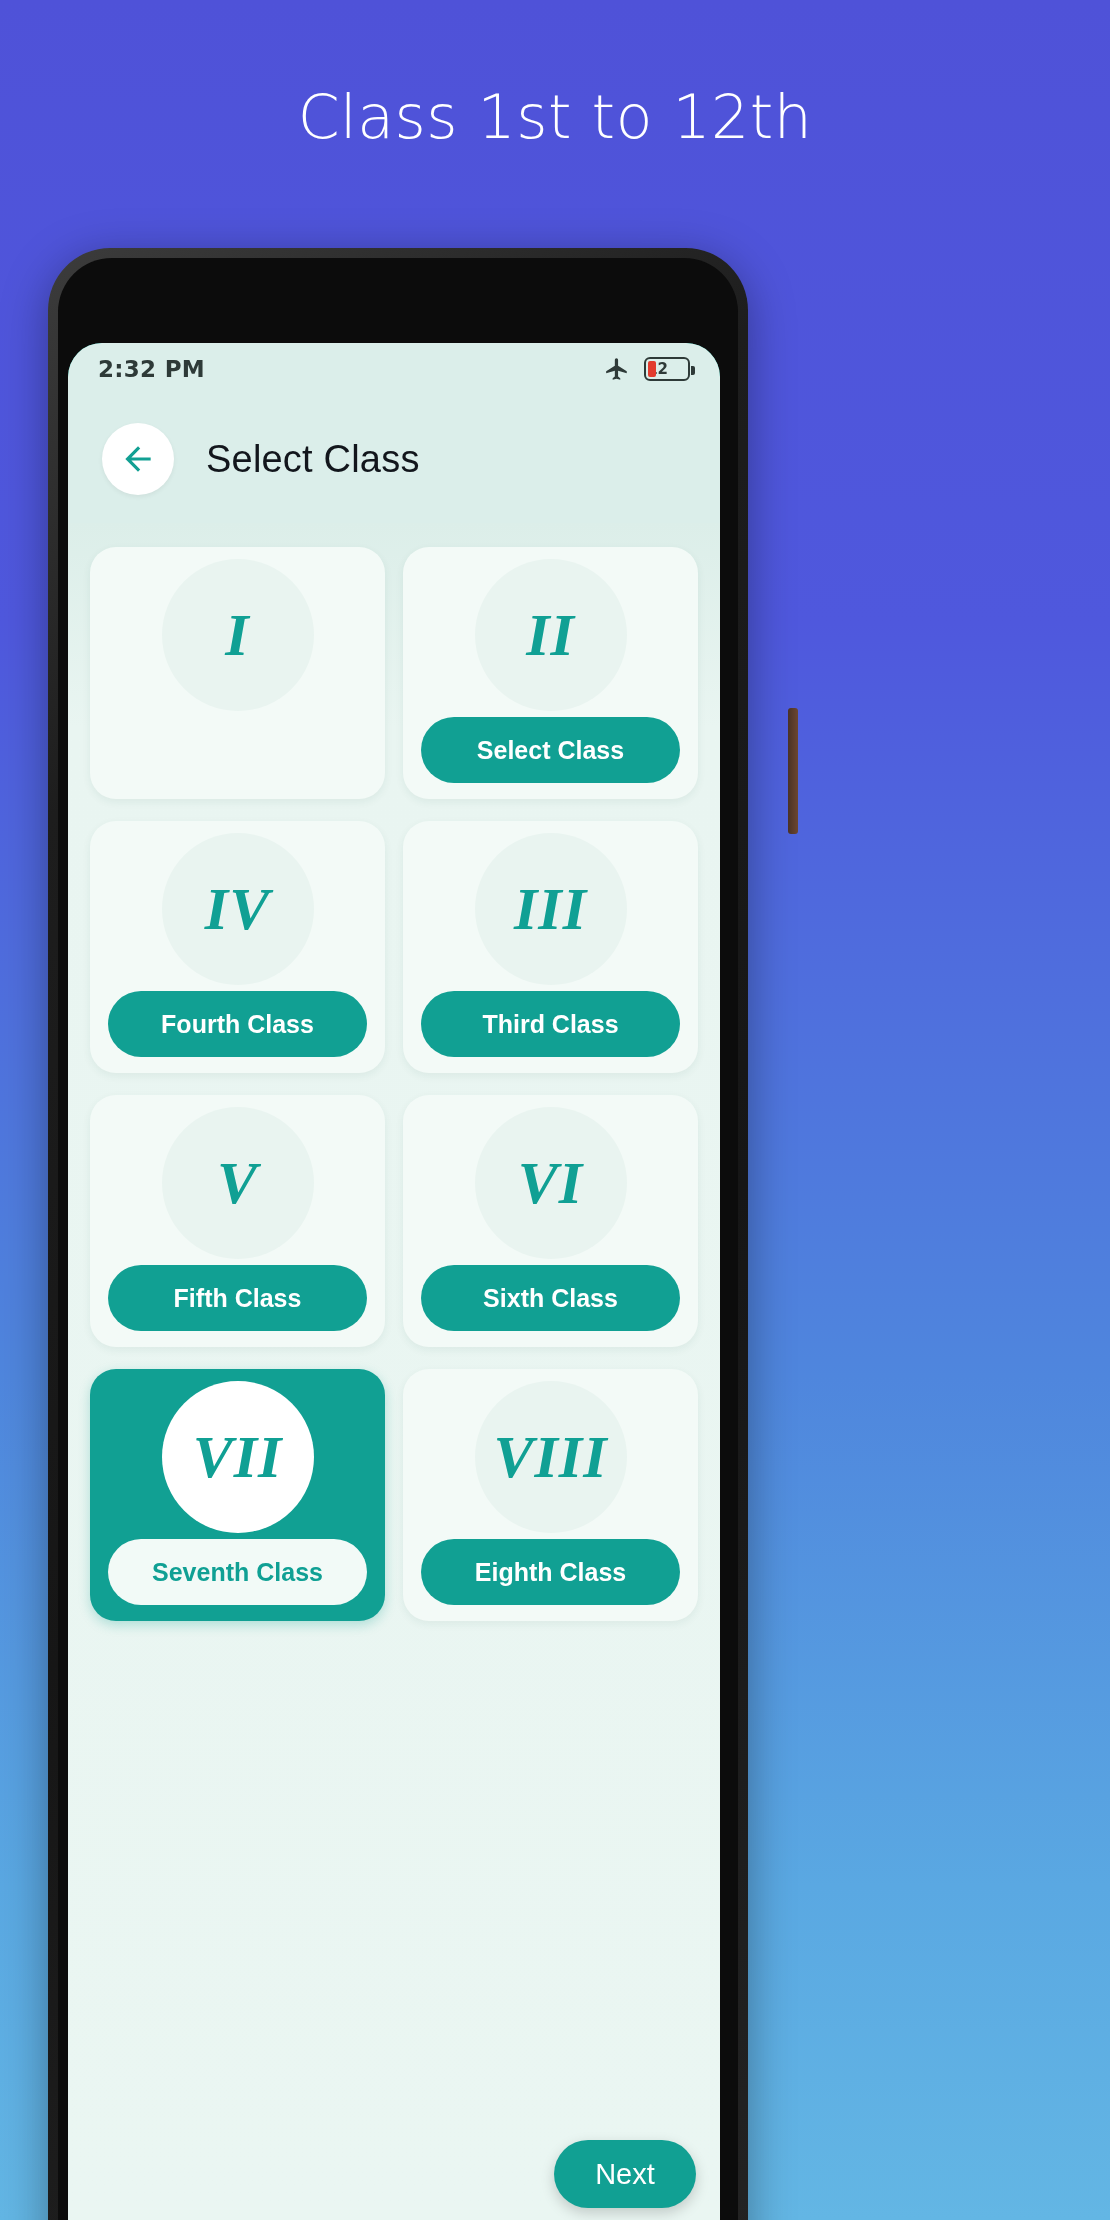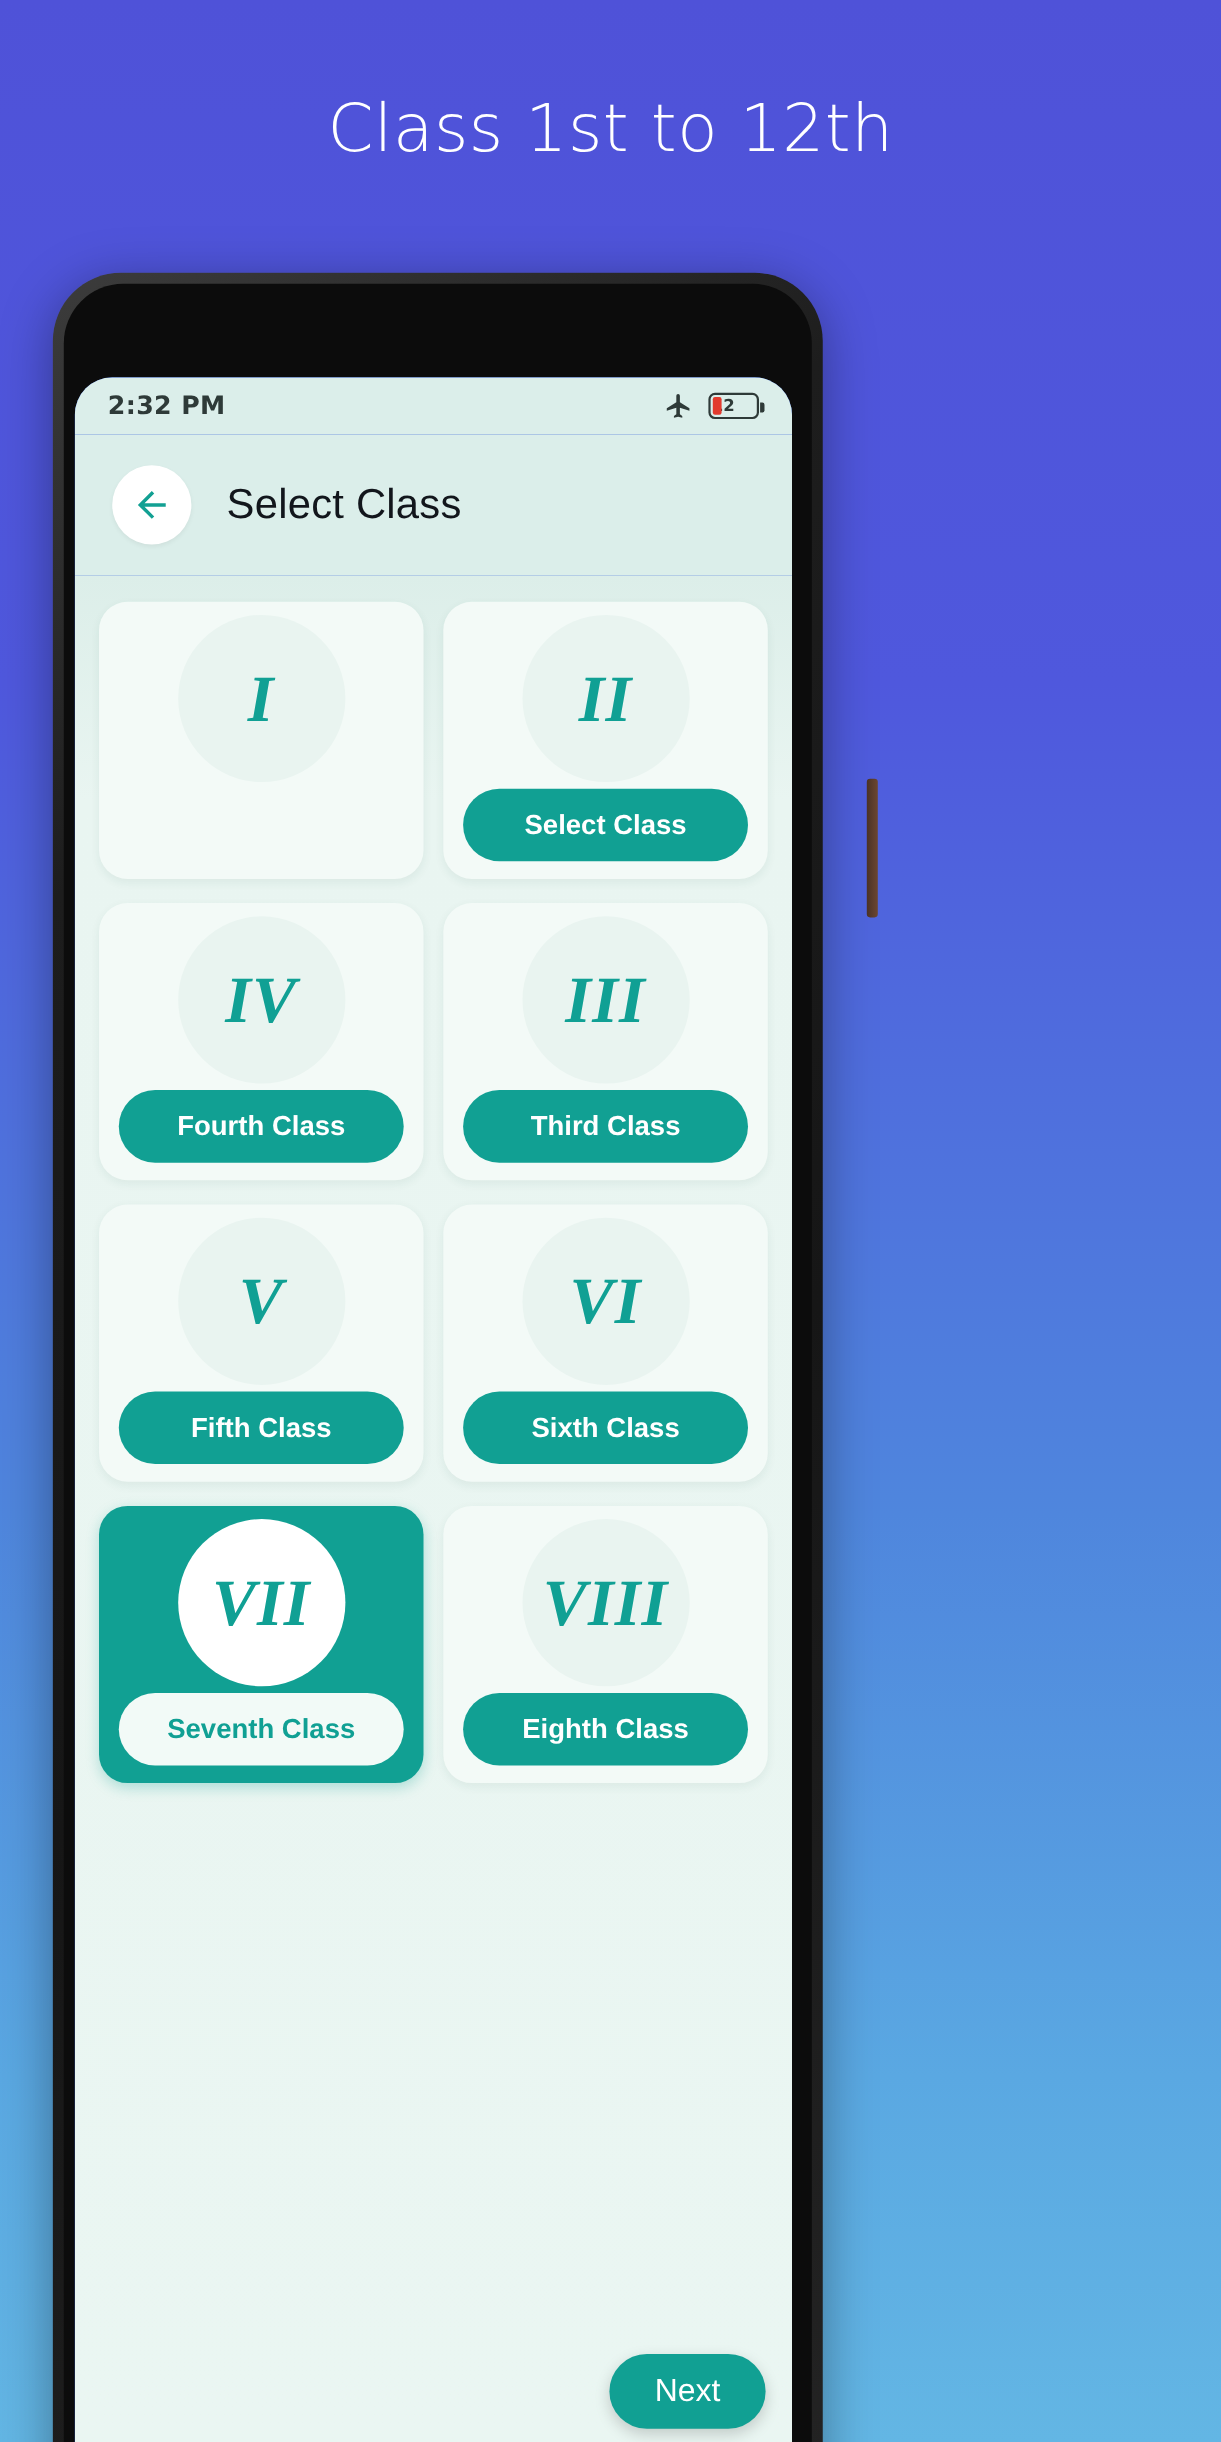--- a/index.html
+++ b/index.html
@@ -55,21 +55,21 @@
   .cam-r2{ left:575px; top:288px; width:30px; height:30px;
      background:radial-gradient(circle at 38% 34%, #39434f 0%, #0e1319 60%, #05080b 100%);
      box-shadow:0 0 0 2px #2a2f35; }
   .speaker{ position:absolute; left:348px; top:296px; width:88px; height:14px;
      background:#22262b; border-radius:7px; }
 
   
   .screen{
     position:absolute; left:68px; top:343px;
     width:652px; height:1877px;
-    background:#1d4ed8;
+    background:#14b8a6;
     border-radius:34px 34px 0 0;
     overflow:hidden;
   }
 
   
   .statusbar{
     position:relative; height:52px;
     background:#dbeeea;
     display:flex; align-items:center;
     padding:0 30px;

